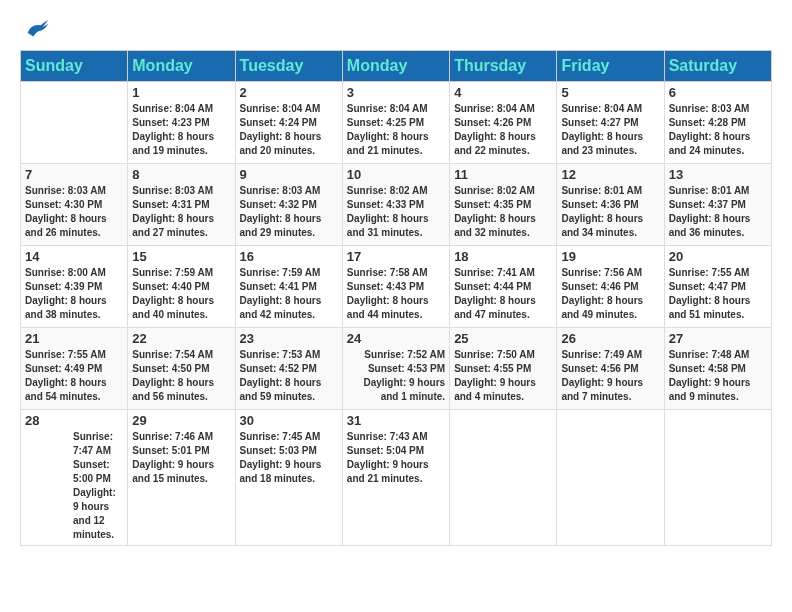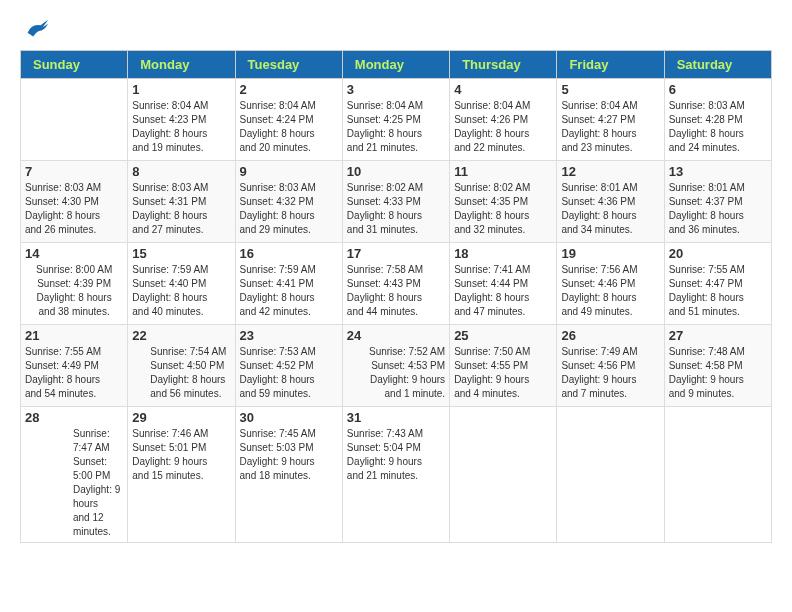--- a/index.html
+++ b/index.html
@@ -55,24 +55,24 @@
       color: #555;
       font-weight: normal;
     }
     .calendar {
       width: 100%;
       border-collapse: collapse;
       table-layout: fixed;
     }
     .calendar thead th {
       background-color: #1a6ab0;
-      color: #bef264;
-      font-size: 13px;
-      font-weight: bold;
-      padding: 6px 12px;
+      color: #5eead4;
+      font-size: 16px;
+      font-weight: bold;
+      padding: 6px 4px;
       text-align: left;
       border: 1px solid #ccc;
     }
     .calendar tbody td {
       vertical-align: top;
       border: 1px solid #ddd;
       padding: 3px 4px;
       font-size: 10.5px;
       color: #333;
       background: #fff;
@@ -85,20 +85,21 @@
       font-size: 13px;
       font-weight: bold;
       color: #333;
       display: block;
       margin-bottom: 2px;
     }
     .day-info {
       font-size: 10px;
       color: #333;
       line-height: 1.4;
+      font-weight: bold;
     }
     .empty-cell {
       background: #fff !important;
     }
   </style>
 </head>
 <body>
 
 <div class="container">
   <div class="header">
@@ -224,21 +225,21 @@
             <span class="day-number">13</span>
             <div class="day-info" style="white-space: pre-line;">Sunrise: 8:01 AM
 Sunset: 4:37 PM
 Daylight: 8 hours
 and 36 minutes.</div>
           </td>
         </tr>
         <tr>
           <td>
             <span class="day-number">14</span>
-            <div class="day-info" style="white-space: pre-line; text-align: center;">Sunrise: 8:00 AM
+            <div class="day-info" style="white-space: pre-line;">Sunrise: 8:00 AM
 Sunset: 4:39 PM
 Daylight: 8 hours
 and 38 minutes.</div>
           </td>
           <td>
             <span class="day-number">15</span>
             <div class="day-info" style="white-space: pre-line;">Sunrise: 7:59 AM
 Sunset: 4:40 PM
 Daylight: 8 hours
 and 40 minutes.</div>
@@ -282,21 +283,21 @@
         <tr>
           <td>
             <span class="day-number">21</span>
             <div class="day-info" style="white-space: pre-line;">Sunrise: 7:55 AM
 Sunset: 4:49 PM
 Daylight: 8 hours
 and 54 minutes.</div>
           </td>
           <td>
             <span class="day-number">22</span>
-            <div class="day-info" style="white-space: pre-line; margin-left: 18px;">Sunrise: 7:54 AM
+            <div class="day-info" style="white-space: pre-line;">Sunrise: 7:54 AM
 Sunset: 4:50 PM
 Daylight: 8 hours
 and 56 minutes.</div>
           </td>
           <td>
             <span class="day-number">23</span>
             <div class="day-info" style="white-space: pre-line;">Sunrise: 7:53 AM
 Sunset: 4:52 PM
 Daylight: 8 hours
 and 59 minutes.</div>

